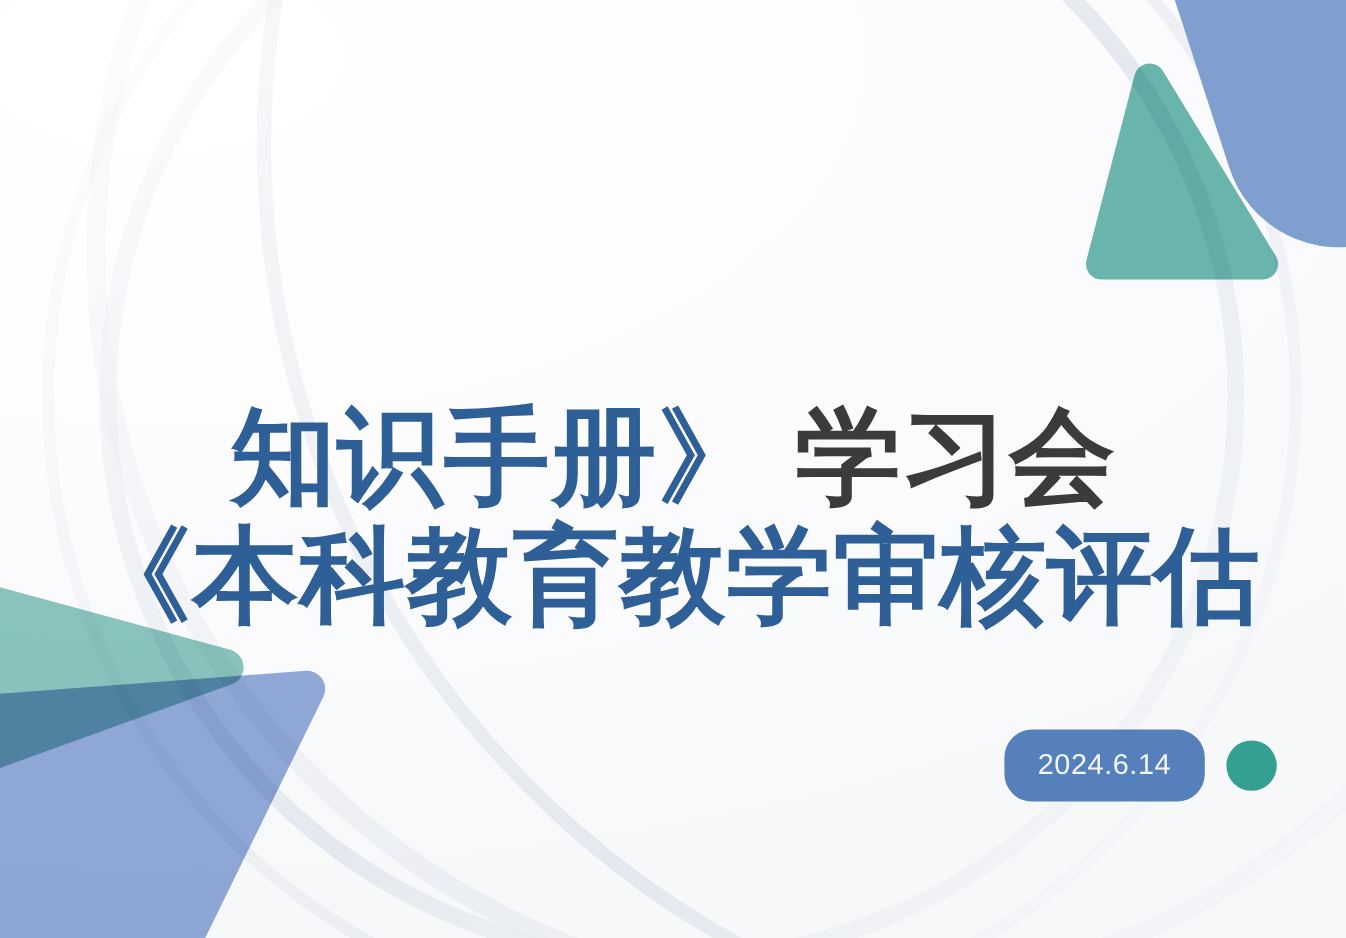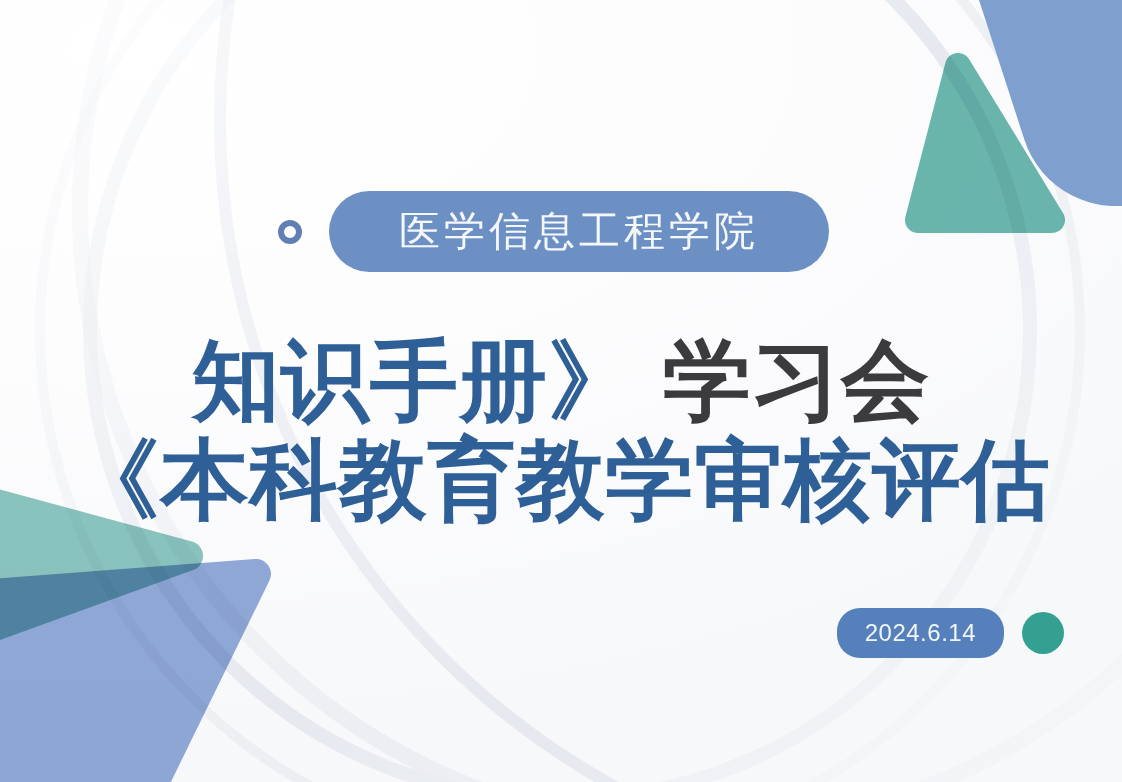--- a/index.html
+++ b/index.html
@@ -118,21 +118,21 @@
   .date-row {
     position: absolute;
     right: 58px;
     top: 608px;
     display: flex;
     align-items: center;
     gap: 18px;
   }
 
   .date-pill {
-    height: 50px;
+    height: 60px;
     padding: 0 28px;
     border-radius: 23px;
     background: #5580bc;
     color: #f2f6fb;
     font-size: 24px;
     display: flex;
     align-items: center;
     justify-content: center;
     letter-spacing: 0.5px;
     white-space: nowrap;
@@ -187,24 +187,20 @@
       </g>
 
       <g style="mix-blend-mode:multiply;">
         <path d="M 256 574 L 116 860 L -250 612 Z" fill="#93abd9" stroke="#93abd9" stroke-width="30" stroke-linejoin="round"></path>
       </g>
     </svg>
   </div>
 
   <div class="content">
 
-    <div class="eyebrow-row">
-      <span class="ring-icon"></span>
-      <div class="org-pill">医学信息工程学院</div>
-    </div>
 
     <div class="title-block">
       <span class="title-line">
         <span class="t-blue">知识手册》</span><span class="t-gap"></span><span class="t-dark">学习会</span>
       </span>
       <span class="title-line t-blue">《本科教育教学审核评估</span>
     </div>
 
     <div class="date-row">
       <div class="date-pill">2024.6.14</div>

